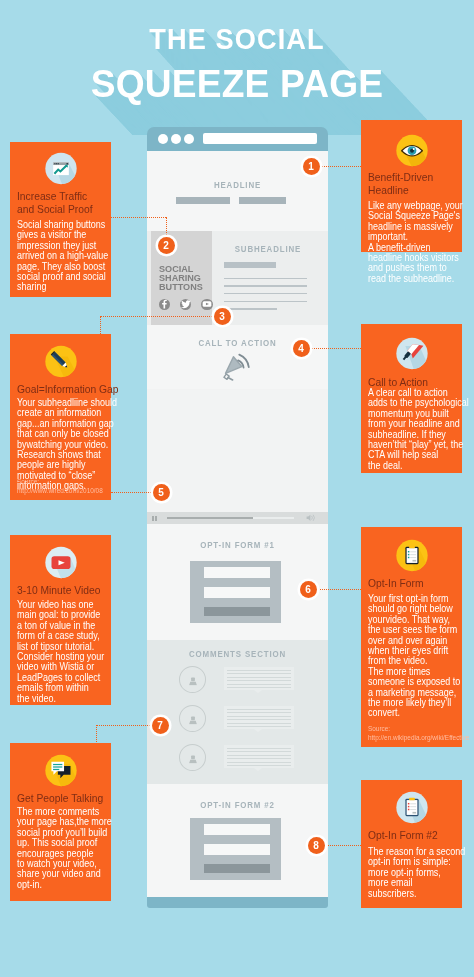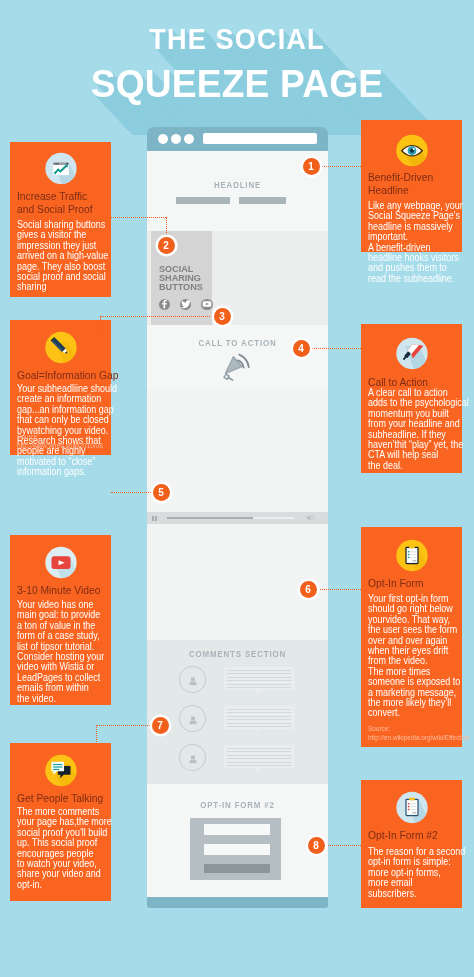--- a/index.html
+++ b/index.html
@@ -163,20 +163,31 @@
                 </svg></span>
             <span class="sbtn"><svg viewBox="0 0 16 16" width="13" height="13">
                   <path fill="#fff" d="M14 4.5a5 5 0 0 1-1.4.39 2.45 2.45 0 0 0 1.07-1.35c-.47.28-1 .48-1.55.59a2.44 2.44 0 0 0-4.17 2.23A6.93 6.93 0 0 1 2.9 3.81a2.44 2.44 0 0 0 .76 3.26c-.4-.01-.77-.12-1.1-.3v.03c0 1.18.84 2.17 1.96 2.4-.2.05-.42.08-.65.08-.16 0-.31-.01-.46-.04a2.45 2.45 0 0 0 2.28 1.7A4.9 4.9 0 0 1 1.7 12a6.9 6.9 0 0 0 3.74 1.1c4.49 0 6.94-3.72 6.94-6.95v-.32c.48-.34.89-.77 1.22-1.26z"></path>
                 </svg></span>
             <span class="sbtn"><svg viewBox="0 0 16 16" width="12" height="12">
                   <rect x="2.2" y="4.2" width="11.6" height="7.6" rx="2" fill="#fff"></rect>
                   <polygon points="6.6,6.3 10.7,8 6.6,9.7" fill="#8c8c8c"></polygon>
                 </svg></span>
           </div>
         </div>
+        <div class="sub-col">
+          <div class="sec-label sub-label">SUBHEADLINE</div>
+          <div class="sub-bar"></div>
+          <div class="sub-lines">
+            <span class="sl"></span>
+            <span class="sl"></span>
+            <span class="sl"></span>
+            <span class="sl"></span>
+            <span class="sl sl-short"></span>
+          </div>
+        </div>
       </div>
 
       <div class="sc-cta">
         <div class="sec-label">CALL TO ACTION</div>
         <svg class="cta-ico" width="32" height="28" viewBox="0 0 30 27">
           <path d="M10.6 3.6 3.0 19.6 18.6 13.1Z" fill="#aebac0" stroke="#9aa7ad" stroke-width="1.4" stroke-linejoin="round"></path>
           <path d="M3.6 20.3 1.4 23.4 4.4 25.4 6.5 22.3Z" fill="#f5f6f6" stroke="#8e9ba1" stroke-width="1.3" stroke-linejoin="round"></path>
           <path d="M5.4 23.6 9.8 26.0" fill="none" stroke="#8e9ba1" stroke-width="1.6" stroke-linecap="round"></path>
           <path d="M16.2 1.6a15.4 15.4 0 0 1 9.2 12.0" fill="none" stroke="#7f8c93" stroke-width="1.7" stroke-linecap="round"></path>
           <path d="M15.1 7.1a9.0 9.0 0 0 1 5.3 6.9" fill="none" stroke="#7f8c93" stroke-width="1.7" stroke-linecap="round"></path>
@@ -187,20 +198,28 @@
         <span class="vc-pause"></span>
         <span class="vc-track">
             <span class="vc-fill"></span>
           </span>
         <svg class="vc-vol" width="9.3" height="7.6" viewBox="0 0 11 9">
           <polygon points="5.2,0.8 2.6,3.1 0.7,3.1 0.7,5.9 2.6,5.9 5.2,8.2" fill="#b9c0c2"></polygon>
           <path d="M6.9 2.6a3 3 0 0 1 0 3.8M8.8 1.3a5 5 0 0 1 0 6.4" fill="none" stroke="#b9c0c2" stroke-width="0.9" stroke-linecap="round"></path>
         </svg>
       </div>
 
+      <div class="sc-optin">
+        <div class="sec-label">OPT-IN FORM #1</div>
+        <div class="form-box">
+          <span class="f-in"></span>
+          <span class="f-in"></span>
+          <span class="f-btn"></span>
+        </div>
+      </div>
 
       <div class="sc-comments">
         <div class="sec-label">COMMENTS SECTION</div>
         <div class="cm-list">
             <div class="cm-row">
               <div class="cm-av">
                 <svg viewBox="0 0 10 10" width="10" height="10">
                   <rect x="3.1" y="1.9" width="3.8" height="3.7" rx="0.7" fill="#b8c0c0"></rect>
                   <path d="M1.1 9.6 2.3 6.2 7.7 6.2 8.9 9.6Z" fill="#b8c0c0"></path>
                 </svg>
@@ -333,21 +352,21 @@
 Headline</h3>
         <p style="top:80px">Like any webpage, your
 Social Squeeze Page's
 headline is massively
 important.
 A benefit-driven
 headline hooks visitors
 and pushes them to
 read the subheadline.</p>
       </div>
-      <div class="card" style="left:10px;top:320px;width:101px;height:135px">
+      <div class="card" style="left:10px;top:334px;width:101px;height:166px">
         <span class="ic" style="top:11px"><svg viewBox="0 0 40 40" width="33" height="33">
             <defs>
               <clipPath id="cc3">
                 <circle cx="20" cy="20" r="19"></circle>
               </clipPath>
             </defs>
             <circle cx="20" cy="20" r="19" fill="#fcc214"></circle>
             <g clip-path="url(#cc3)">
               <polygon points="12,14 28,14 44,44 26,44" fill="#f6ba0c"></polygon>
             </g>

